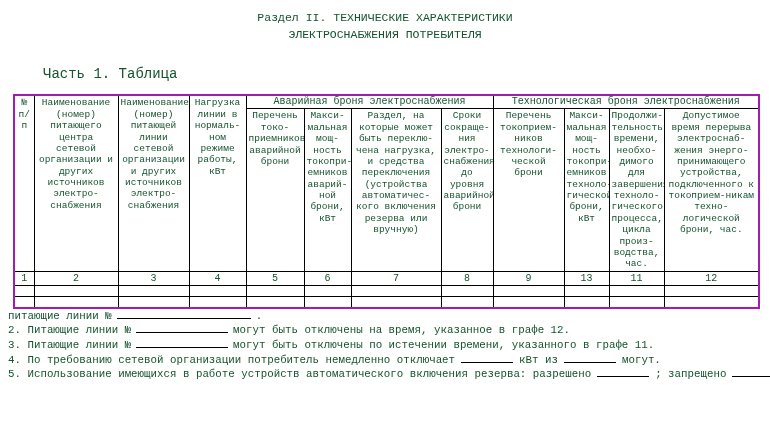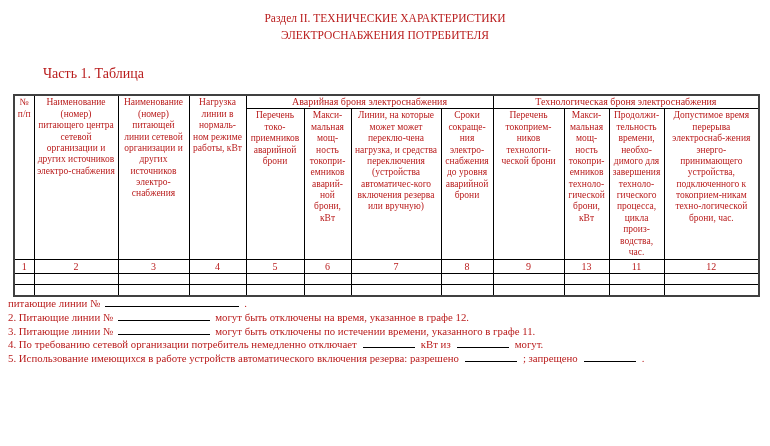--- a/index.html
+++ b/index.html
@@ -5,42 +5,42 @@
   html, body {
     margin: 0; padding: 0;
     background: #ffffff;
     width: 770px; height: 446px;
     overflow: hidden;
   }
   .page {
     box-sizing: border-box;
     width: 770px; height: 446px;
     padding: 8px 7px 0 7px;
-    font-family: Liberation Serif, serif;
-    color: #b91c1c;
+    font-family: Liberation Mono, monospace;
+    color: #14532d;
   }
   .doc-title {
     text-align: center;
     font-size: 11.5px;
     line-height: 1.45;
     margin-top: 2px;
   }
   .part-heading {
     font-size: 14px;
     margin: 23px 0 12px 36px;
   }
   .part-heading.part2 {
     margin: 26px 0 11px 36px;
   }
   table.main-table {
     border-collapse: collapse;
     table-layout: fixed;
     width: 745px;
     margin-left: 6px;
-    border: 2px solid #404040;
+    border: 2px solid #a21caf;
   }
   table.main-table th,
   table.main-table td {
     border: 1px solid #000;
     font-weight: normal;
     font-size: 9.5px;
     line-height: 1.2;
     padding: 1px 2px;
     text-align: center;
     vertical-align: top;
@@ -112,21 +112,21 @@
       <th rowspan="2">№ п/п</th>
       <th rowspan="2">Наименование (номер) питающего центра сетевой организации и других источников электро-снабжения</th>
       <th rowspan="2">Наименование (номер) питающей линии сетевой организации и других источников электро-снабжения</th>
       <th rowspan="2">Нагрузка линии в нормаль-ном режиме работы, кВт</th>
       <th colspan="4" class="group">Аварийная броня электроснабжения</th>
       <th colspan="4" class="group">Технологическая броня электроснабжения</th>
     </tr>
     <tr class="header-row">
       <th>Перечень токо-приемников аварийной брони</th>
       <th>Макси-мальная мощ-ность токопри-емников аварий-ной брони, кВт</th>
-      <th>Линии, на которые может может переклю-чена нагрузка, и средства переключения (устройства автоматичес-кого включения резерва или вручную)</th>
+      <th>Раздел, на которые может быть переклю-чена нагрузка, и средства переключения (устройства автоматичес-кого включения резерва или вручную)</th>
       <th>Сроки сокраще-ния электро-снабжения до уровня аварийной брони</th>
       <th>Перечень токоприем-ников технологи-ческой брони</th>
       <th>Макси-мальная мощ-ность токопри-емников техноло-гической брони, кВт</th>
       <th>Продолжи-тельность времени, необхо-димого для завершения техноло-гического процесса, цикла произ-водства, час.</th>
       <th>Допустимое время перерыва электроснаб-жения энерго-принимающего устройства, подключенного к токоприем-никам техно-логической брони, час.</th>
     </tr>
     <tr class="num-row">
       <td>1</td>
       <td>2</td>
       <td>3</td>

